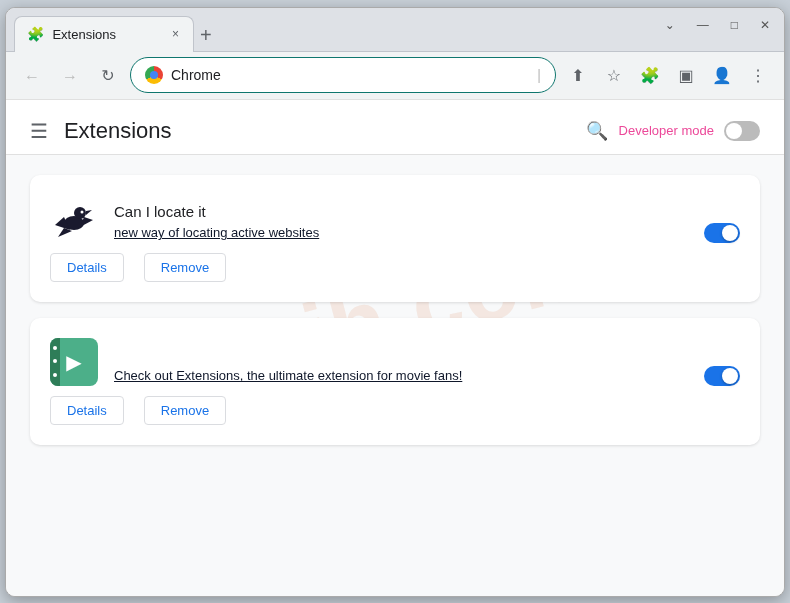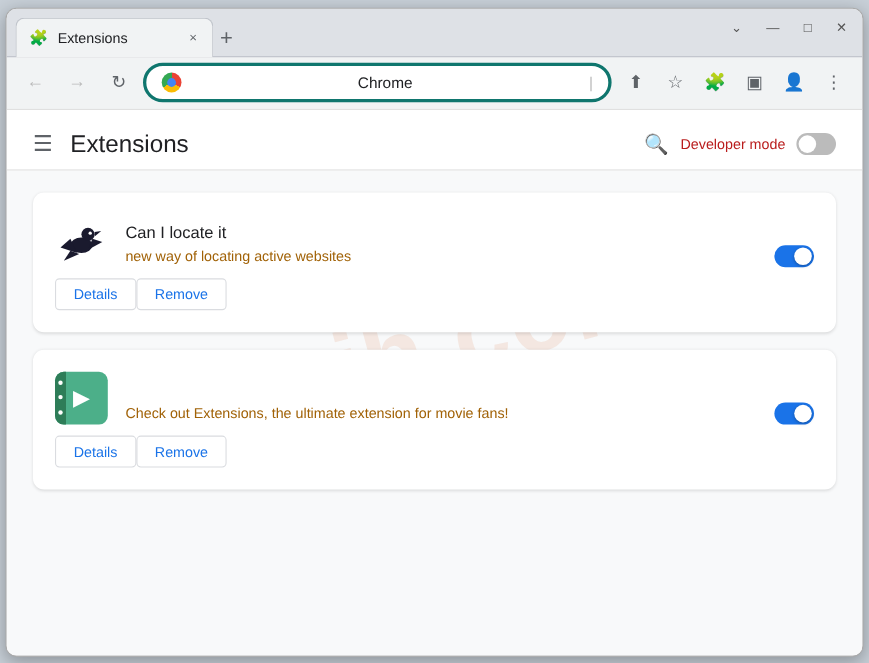--- a/index.html
+++ b/index.html
@@ -109,26 +109,25 @@
       justify-content: center;
       width: 32px;
       height: 32px;
     }
     .nav-btn.disabled { color: #bbb; cursor: default; }
     .address-bar {
       flex: 1;
       display: flex;
       align-items: center;
       background: #fff;
-      border: 3px solid #0f766e;
+      border: 1px solid #0f766e;
       border-radius: 24px;
       padding: 6px 14px;
       gap: 8px;
       height: 36px;
-      text-align: center;
     }
     .chrome-logo {
       width: 18px;
       height: 18px;
       border-radius: 50%;
       background: conic-gradient(#ea4335 0deg 120deg, #fbbc04 120deg 240deg, #34a853 240deg 360deg);
       position: relative;
       flex-shrink: 0;
     }
     .chrome-logo::after {
@@ -208,21 +207,21 @@
     }
     .search-icon-btn {
       background: none;
       border: none;
       cursor: pointer;
       color: #5f6368;
       font-size: 18px;
     }
     .dev-mode-label {
       font-size: 13px;
-      color: #b91c1c;
+      color: #ec4899;
     }
     .toggle {
       width: 36px;
       height: 20px;
       background: #bbb;
       border-radius: 10px;
       position: relative;
       cursor: pointer;
     }
     .toggle::after {
@@ -299,22 +298,23 @@
       flex: 1;
     }
     .ext-name {
       font-size: 15px;
       font-weight: 500;
       color: #202124;
       margin-bottom: 4px;
     }
     .ext-desc {
       font-size: 13px;
-      color: #a16207;
+      color: #0f172a;
       line-height: 1.4;
+      text-decoration: underline;
     }
     .ext-toggle {
       width: 36px;
       height: 20px;
       background: #1a73e8;
       border-radius: 10px;
       position: relative;
       cursor: pointer;
       flex-shrink: 0;
       margin-top: 4px;
@@ -326,21 +326,21 @@
       height: 16px;
       background: #fff;
       border-radius: 50%;
       top: 2px;
       right: 2px;
       box-shadow: 0 1px 3px rgba(0,0,0,0.3);
     }
     .card-actions {
       display: flex;
       align-items: center;
-      gap: 0;
+      gap: 20px;
     }
     .action-btn {
       border: 1px solid #dadce0;
       background: #fff;
       color: #1a73e8;
       font-size: 13px;
       font-weight: 500;
       padding: 6px 16px;
       border-radius: 4px;
       cursor: pointer;

